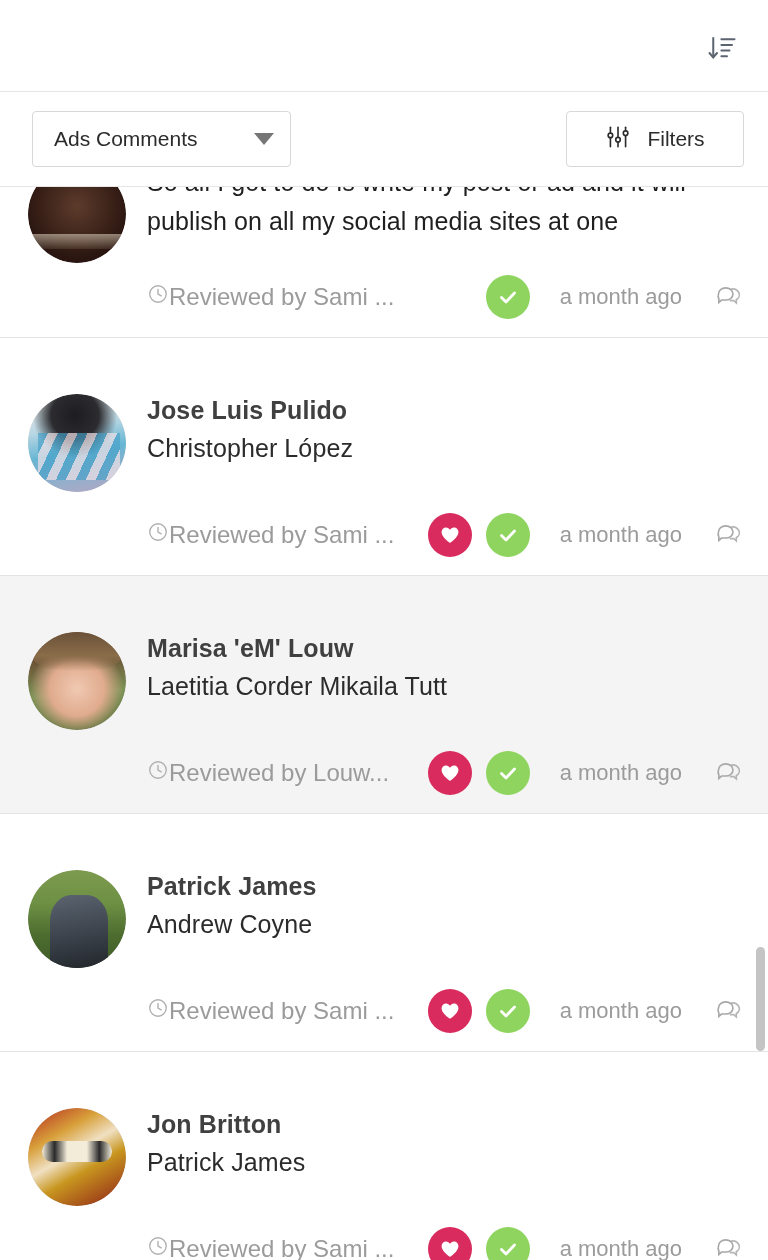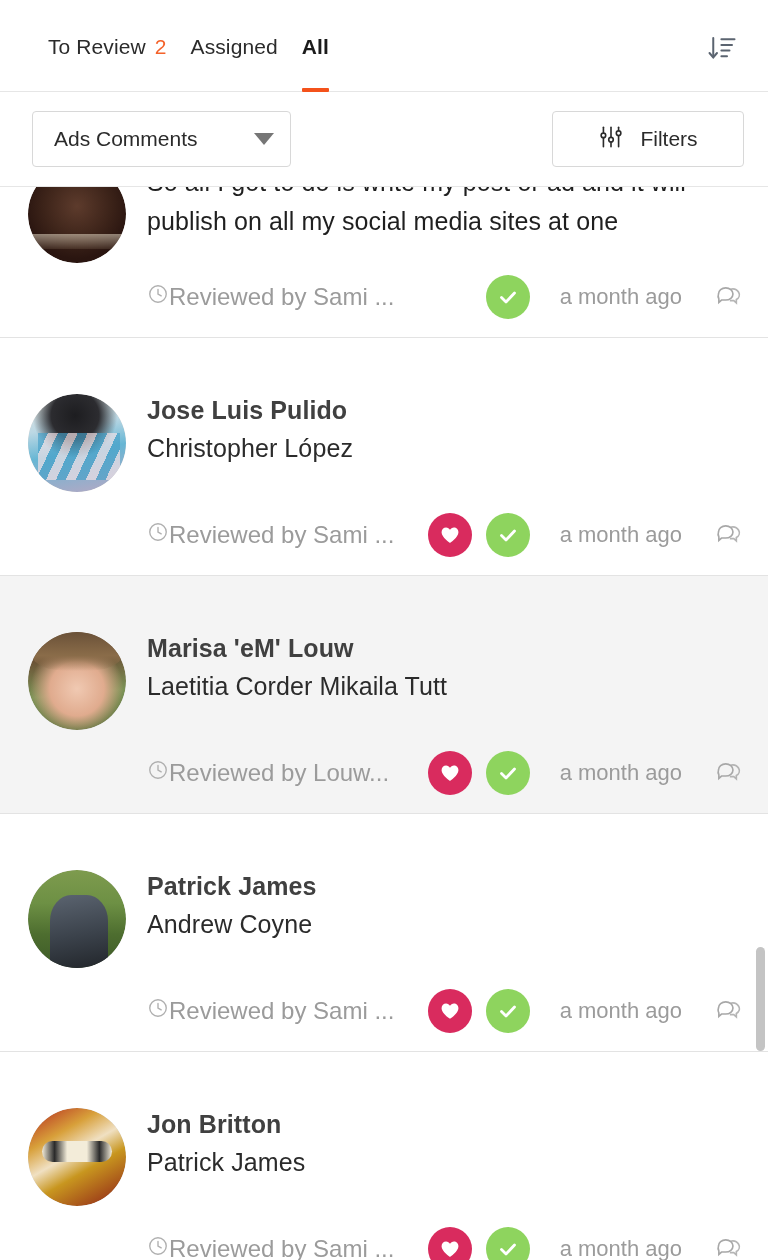--- a/index.html
+++ b/index.html
@@ -114,21 +114,21 @@
   }
   .caret {
     width: 0; height: 0;
     border-left: 10px solid transparent;
     border-right: 10px solid transparent;
     border-top: 12px solid #767676;
     margin-left: 10px;
   }
   .filters-btn {
     margin-left: auto;
-    width: 192px;
+    width: 178px;
     height: 56px;
     border: 1px solid #d8d8d8;
     border-radius: 4px;
     background: #ffffff;
     display: flex;
     align-items: center;
     justify-content: center;
     gap: 16px;
     cursor: pointer;
   }
@@ -302,36 +302,20 @@
   }
 </style>
 </head>
 <body>
 
 <div class="app">
 
   <div class="top-fade"></div>
 
   <div class="tabbar">
-    <div class="tabs">
-
-      <div class="tab">
-        <span class="tab-label">To Review</span>
-        <span class="count">2</span>
-      </div>
-
-      <div class="tab">
-        <span class="tab-label">Assigned</span>
-      </div>
-
-      <div class="tab active">
-        <span class="tab-label">All</span>
-        <span class="underline"></span>
-      </div>
-    </div>
 
     <div class="sort-btn">
       <svg width="30" height="30" viewBox="0 0 24 24" fill="none" stroke="#5b6470" stroke-width="1.6" stroke-linecap="round">
         <path d="M5 4 V19"></path>
         <path d="M2 16 L5 19.5 L8 16"></path>
         <path d="M11.5 5 H22"></path>
         <path d="M11.5 9.5 H20"></path>
         <path d="M11.5 14 H18"></path>
         <path d="M11.5 18.5 H16"></path>
       </svg>

